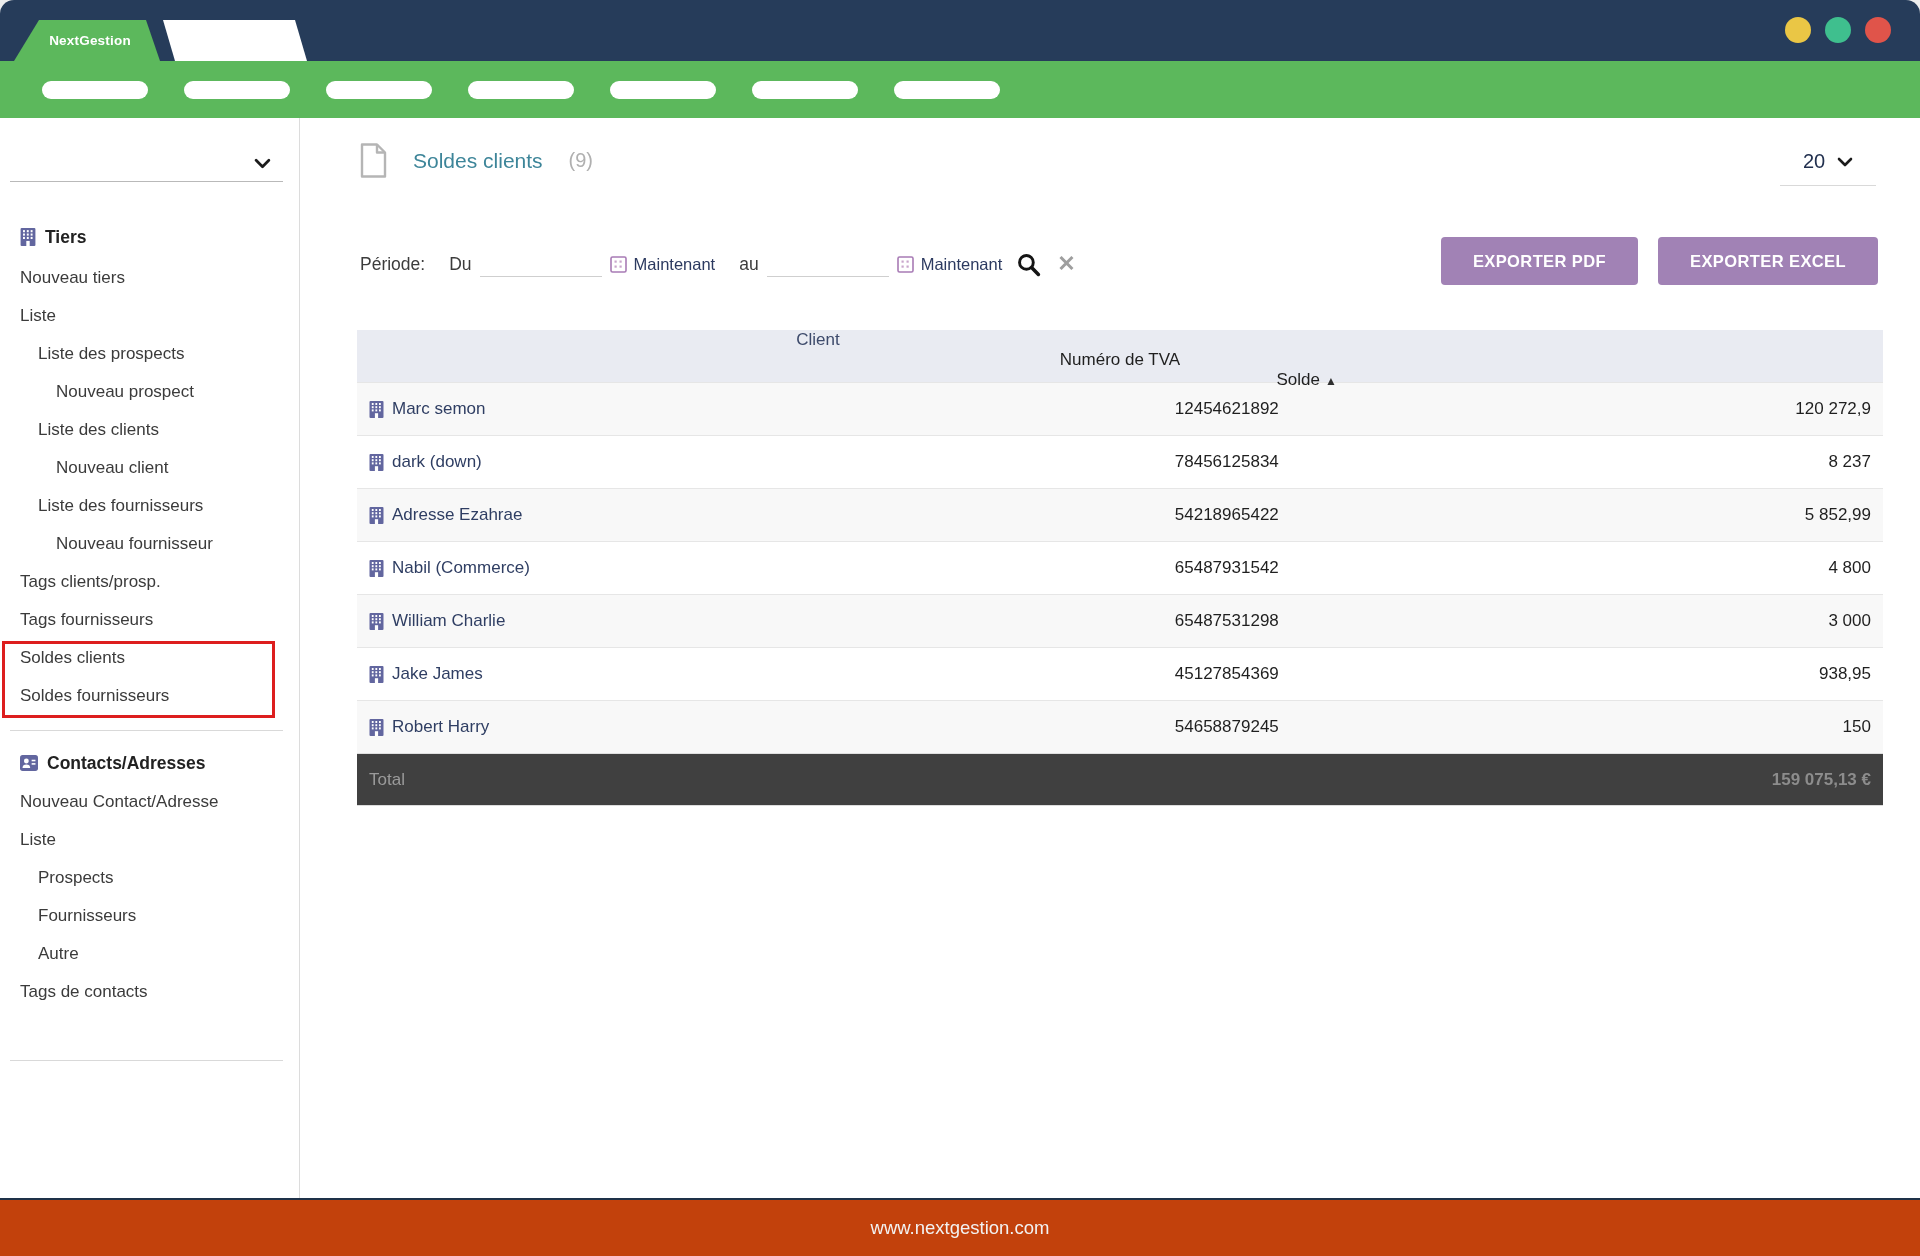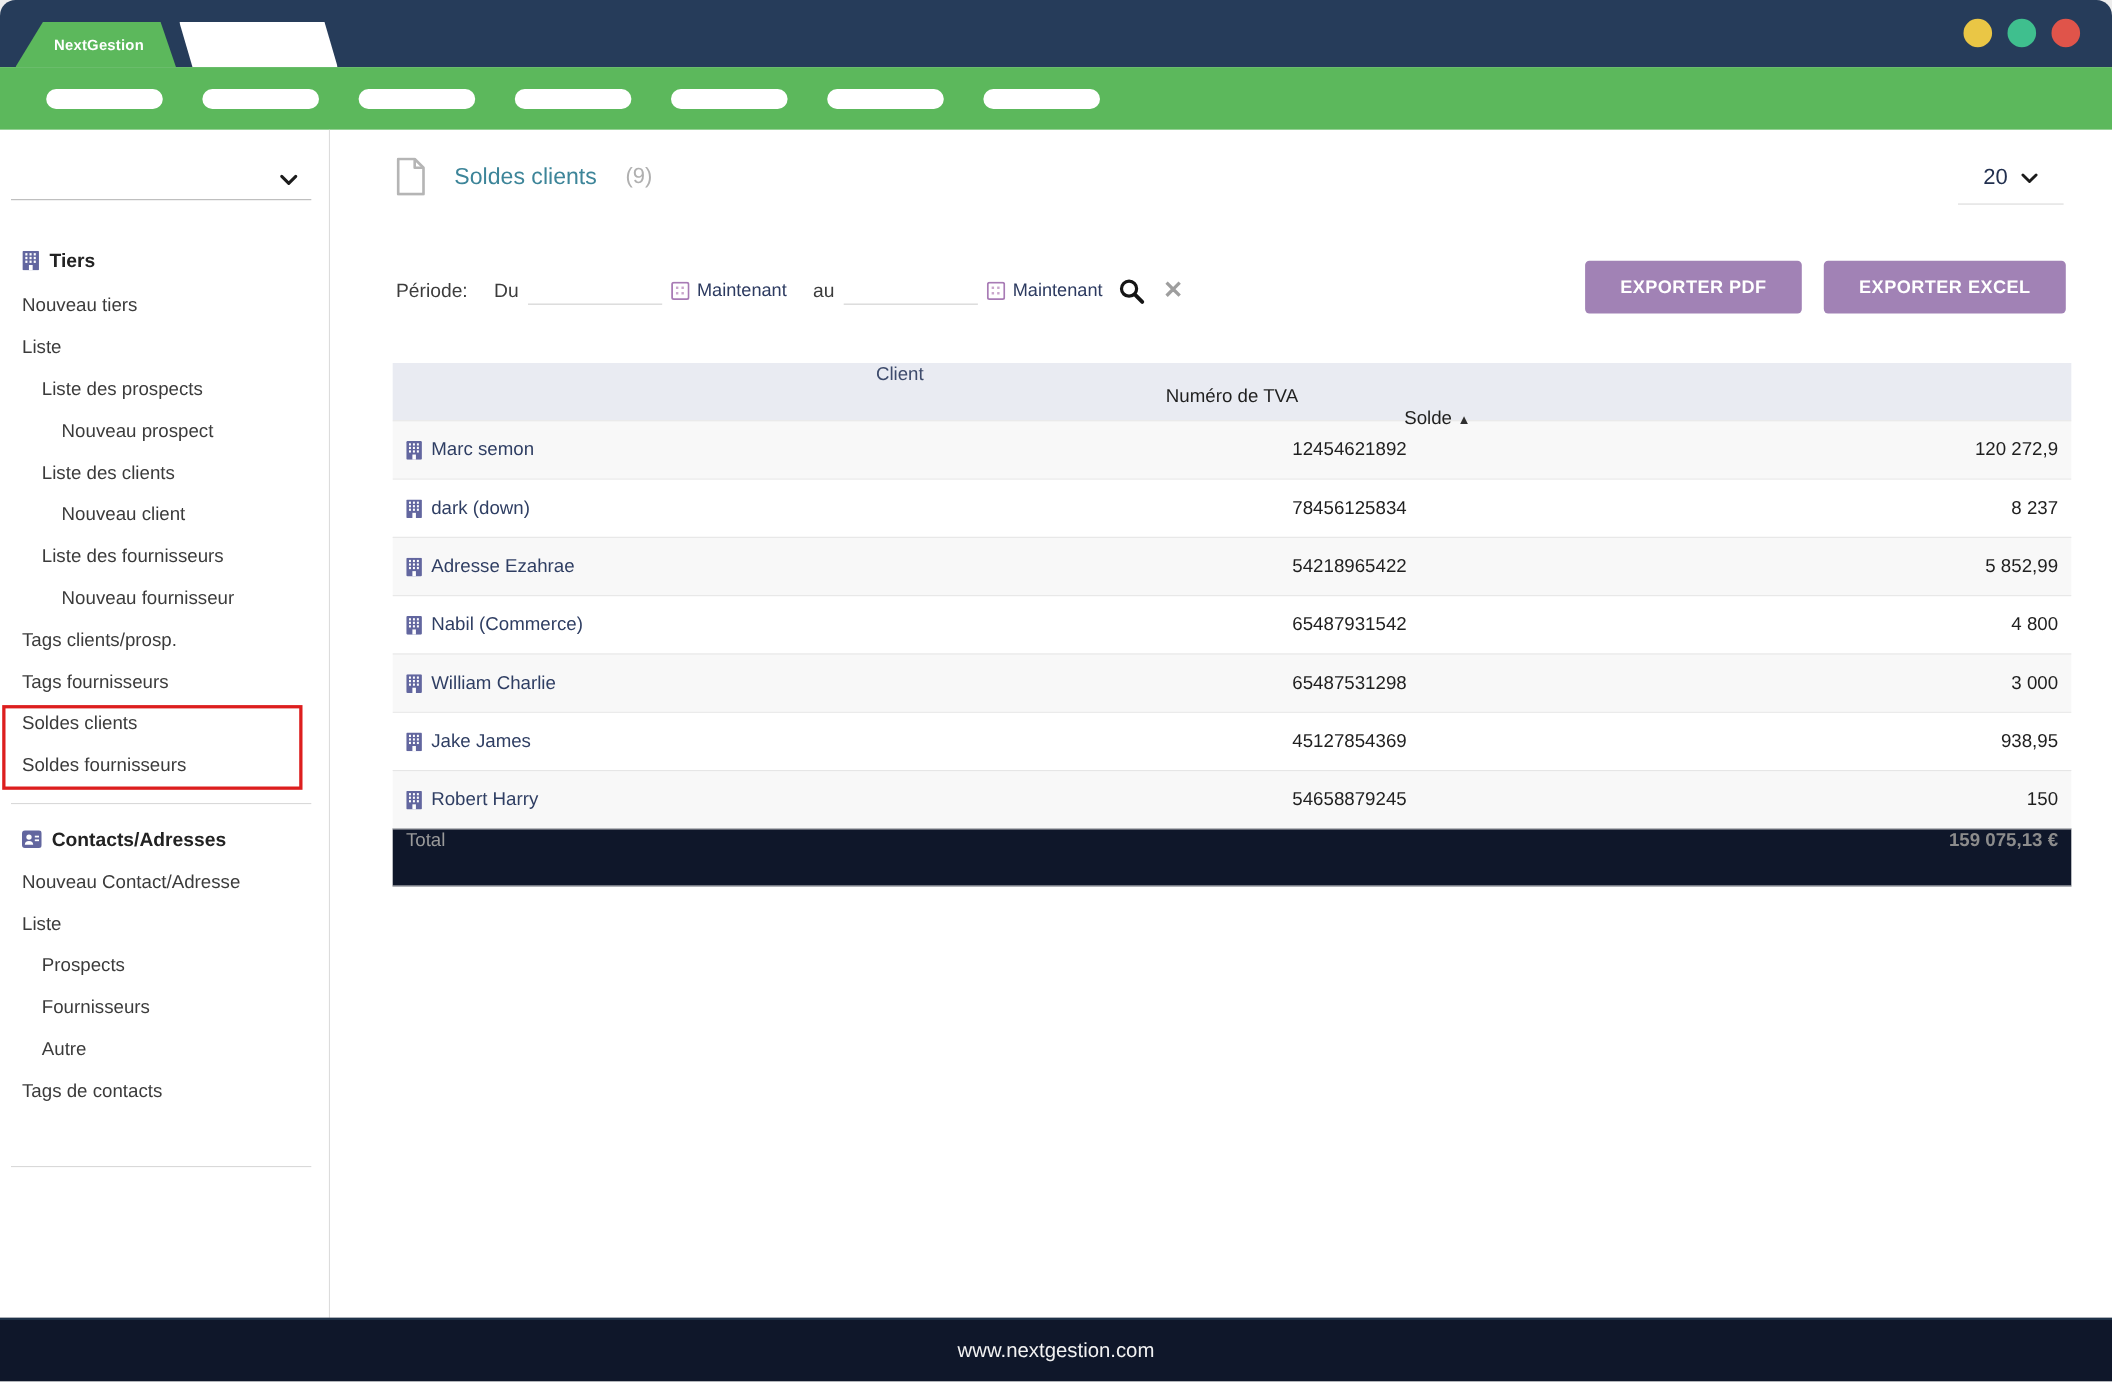--- a/index.html
+++ b/index.html
@@ -65,27 +65,27 @@
   .table { position:absolute; left:57px; top:212px; width:1526px; }
   .t-head { display:flex; align-items:center; height:52px; background:#e9ebf2; color:#3d4a6b; font-size:17px;flex-direction:column; }
   .t-row { display:flex; align-items:center; height:53px; border-top:1px solid #e6e6e6; font-size:17px; }
   .t-row:nth-of-type(odd) { background:#ffffff; }
   .t-row:nth-of-type(even) { background:#f8f8f8; }
   .c-client { width:44%; padding-left:12px; display:flex; align-items:center; gap:8px; }
   .c-tva { width:26%; text-align:center; color:#1f1f1f; }
   .c-solde { width:30%; text-align:right; padding-right:12px; color:#1f1f1f; }
   .client-name { color:#2f3e63; cursor:pointer; }
   .sort { font-size:12px; color:#2f2f2f; margin-left:5px; }
-  .t-total { display:flex; height:53px; background:#0f172a;
+  .t-total { display:flex; align-items:center; height:53px; background:#404040;
              border-top:1px solid #e0e0e0; border-bottom:1px solid #dcdcdc; font-size:17px; }
   .t-total .lbl { width:44%; padding-left:12px; color:#9a9a9a; }
   .t-total .val { width:56%; text-align:right; padding-right:12px; color:#8c8c8c; font-weight:bold; }
 
   
-  .footer { position:absolute; left:0; bottom:0; width:100%; height:58px; background:#0f172a;
+  .footer { position:absolute; left:0; bottom:0; width:100%; height:58px; background:#c2410c;
             border-top:2px solid #1e3148; display:flex; align-items:center; justify-content:center; }
   .footer span { color:#f2f2f2; font-size:18.5px; }
   svg { display:block; }
 </style>
 </head>
 <body>
 
 <svg width="0" height="0" style="position:absolute">
   <defs>
     <symbol id="ic-building" viewBox="0 0 15 17">

